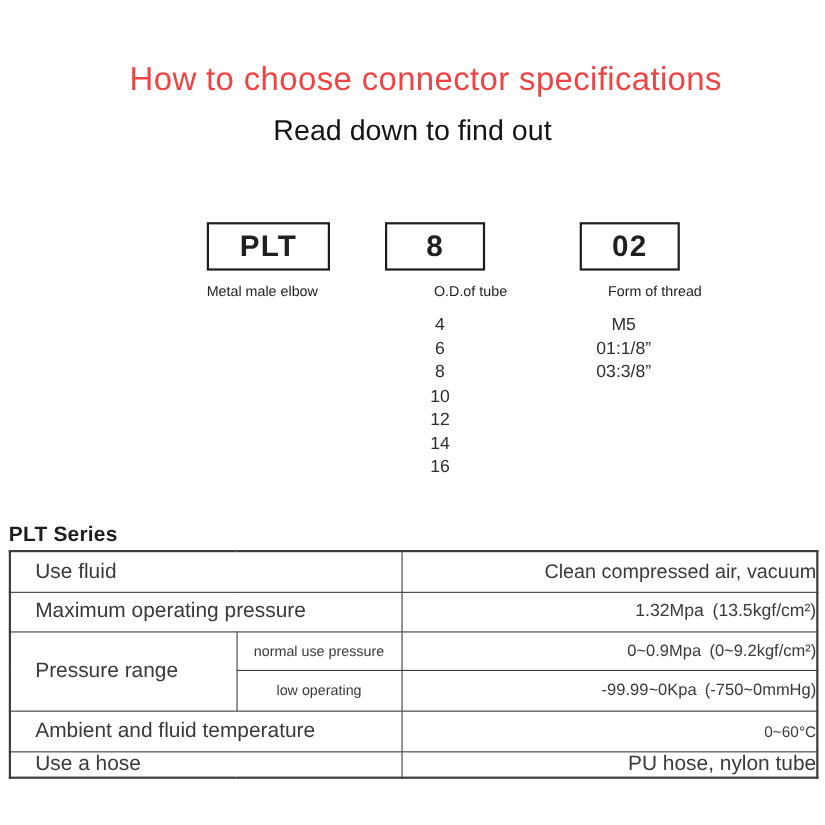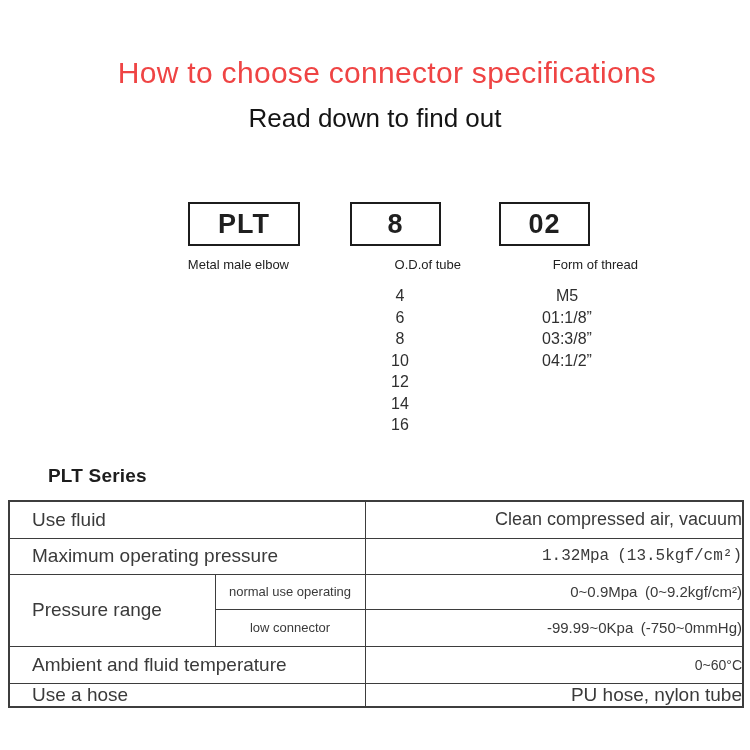--- a/index.html
+++ b/index.html
@@ -33,21 +33,21 @@
   .code-box {
     top: 202px; height: 44px;
     border: 2px solid #1c1c1c;
     background: #ffffff;
     display: flex; align-items: center; justify-content: center;
     font-weight: 700; font-size: 27px; color: #1f1f1f;
     letter-spacing: 1px;
   }
   .box-plt    { left: 140px; width: 112px; margin-left: 48px; }
   .box-tube   { left: 350px; width: 91px; }
-  .box-thread { left: 499px; width: 91px; }
+  .box-thread { left: 527px; width: 91px; }
 
   .box-caption {
     top: 257px; height: 18px;
     text-align: right;
     font-size: 13px; color: #222222;
   }
   .cap-plt    { left: 119px; width: 170px; }
   .cap-tube   { left: 330px; width: 131px; }
   .cap-thread { left: 507px; width: 131px; }
 
@@ -57,24 +57,23 @@
     list-style: none;
     text-align: center;
     font-size: 16px; color: #2f2f2f;
   }
   .opt-list li { line-height: 21.5px; }
   .list-tube   { left: 350px; width: 100px; }
   .list-thread { left: 502px; width: 130px; }
 
   
   .series-title {
-    top: 465px; left: 8px;
+    top: 476px; left: 8px;
     font-size: 19px; font-weight: 700; color: #1d1d1d;
     letter-spacing: 0.2px;
-    margin-left: 40px;
   }
 
   
   table.spec {
     position: absolute;
     top: 500px; left: 8px;
     width: 734px;
     border-collapse: collapse;
     table-layout: fixed;
   }
@@ -93,21 +92,21 @@
   }
   td.sub-cell {
     text-align: center;
     font-size: 13px;
   }
   td.value-cell { text-align: right; }
   .v-xl { font-size: 18px; }
   .v-lg { font-size: 19px; margin-top: 19px; }
   .v-md { font-size: 15px; }
   .v-sm { font-size: 14px; }
-  .v-m2 { font-size: 16px; font-family: Liberation Mono, monospace; }
+  .v-m2 { font-size: 16px; }
 </style>
 </head>
 <body>
 
 <h1 class="abs title">How to choose connector specifications</h1>
 <div class="abs subtitle">Read down to find out</div>
 
 <div class="abs code-box box-plt">PLT</div>
 <div class="abs code-box box-tube">8</div>
 <div class="abs code-box box-thread">02</div>
@@ -123,21 +122,20 @@
   <li>10</li>
   <li>12</li>
   <li>14</li>
   <li>16</li>
 </ul>
 
 <ul class="abs opt-list list-thread">
   <li>M5</li>
   <li>01:1/8”</li>
   <li>03:3/8”</li>
-  <li>04:1/2”</li>
 </ul>
 
 <div class="abs series-title">PLT Series</div>
 
 <table class="spec">
   <colgroup>
     <col style="width:206px">
     <col style="width:150px">
     <col style="width:378px">
   </colgroup>
@@ -145,25 +143,25 @@
     <tr style="height:37px">
       <td colspan="2" class="label-cell beige">Use fluid</td>
       <td class="value-cell beige v-xl">Clean compressed air, vacuum</td>
     </tr>
     <tr style="height:36px">
       <td colspan="2" class="label-cell">Maximum operating pressure</td>
       <td class="value-cell v-m2">1.32Mpa (13.5kgf/cm²)</td>
     </tr>
     <tr style="height:35px">
       <td rowspan="2" class="label-cell">Pressure range</td>
-      <td class="sub-cell beige">normal use operating</td>
+      <td class="sub-cell beige">normal use pressure</td>
       <td class="value-cell beige v-md">0~0.9Mpa (0~9.2kgf/cm²)</td>
     </tr>
     <tr style="height:37px">
-      <td class="sub-cell">low connector</td>
+      <td class="sub-cell">low operating</td>
       <td class="value-cell v-md">-99.99~0Kpa (-750~0mmHg)</td>
     </tr>
     <tr style="height:37px">
       <td colspan="2" class="label-cell beige">Ambient and fluid temperature</td>
       <td class="value-cell beige v-sm">0~60°C</td>
     </tr>
     <tr style="height:18px">
       <td colspan="2" class="label-cell">Use a hose</td>
       <td class="value-cell v-lg">PU hose, nylon tube</td>
     </tr>

